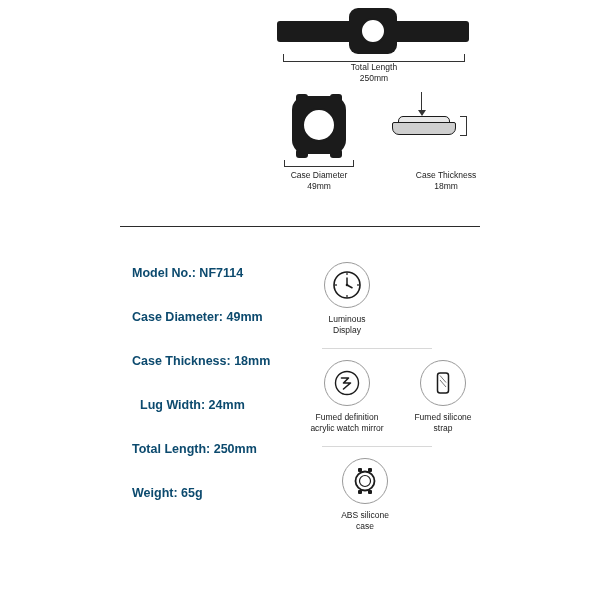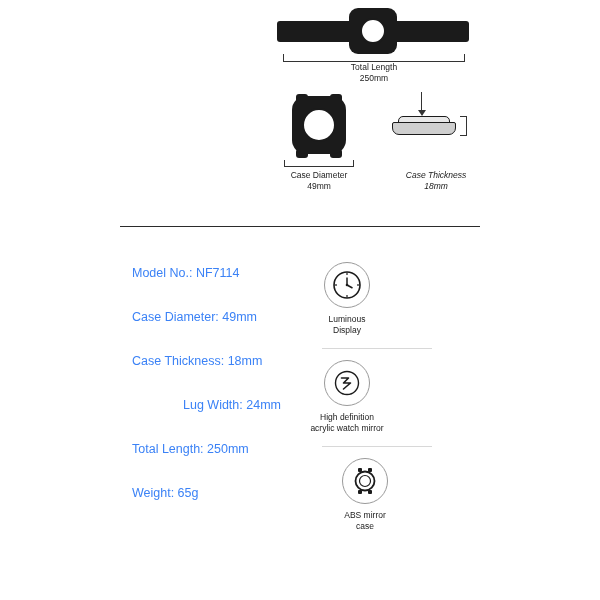--- a/index.html
+++ b/index.html
@@ -208,49 +208,49 @@
     top: 24px;
     width: 7px;
     height: 20px;
     border-top: 1px solid #333;
     border-bottom: 1px solid #333;
     border-right: 1px solid #333;
     box-sizing: border-box;
   }
   .cap-thick {
     position: absolute;
-    left: 394px;
+    left: 404px;
     top: 170px;
     width: 84px;
-    font-style: italic;
   }
 
   .divider {
     position: absolute;
     left: 120px;
     top: 226px;
     width: 360px;
     height: 1px;
     background: #2b2b2b;
   }
 
   
   .specs {
     position: absolute;
     left: 132px;
     top: 266px;
     width: 170px;
   }
   .spec-row {
     font-size: 12.5px;
-    color: #3b82f6;
+    color: #0c4a6e;
     margin-bottom: 30px;
     white-space: nowrap;
-  }
-  .spec-row.indent { padding-left: 8px; margin-left: 43px; }
+    font-weight: bold;
+  }
+  .spec-row.indent { padding-left: 8px; }
 
   
   .features {
     position: absolute;
     left: 300px;
     top: 262px;
     width: 190px;
   }
   .feat-row {
     display: flex;
@@ -376,42 +376,55 @@
 
     <div class="feat-row">
       <div class="feat">
         <div class="circle">
           <svg width="30" height="30" viewBox="0 0 30 30">
             <circle cx="15" cy="15" r="11.5" fill="none" stroke="#1b1b1b" stroke-width="1.4"></circle>
             <path d="M9.5 10 h7 l-5 5 h7 l-7 6" fill="none" stroke="#1b1b1b" stroke-width="1.6" stroke-linecap="round" stroke-linejoin="round"></path>
           </svg>
         </div>
         <div class="feat-label">
-          <div>High definition</div>
+          <div>Fumed definition</div>
           <div>acrylic watch mirror</div>
         </div>
       </div>
 
+      <div class="feat">
+        <div class="circle">
+          <svg width="30" height="30" viewBox="0 0 30 30">
+            <rect x="9.5" y="5" width="11" height="20" rx="2.5" fill="none" stroke="#1b1b1b" stroke-width="1.5"></rect>
+            <path d="M12 7.5 L18 14.5" stroke="#1b1b1b" stroke-width="1" opacity="0.6"></path>
+            <path d="M12 12 L18 19" stroke="#1b1b1b" stroke-width="1" opacity="0.6"></path>
+          </svg>
+        </div>
+        <div class="feat-label">
+          <div>Fumed silicone</div>
+          <div>strap</div>
+        </div>
+      </div>
     </div>
 
     <div class="feat-sep"></div>
 
     <div class="feat-row single">
       <div class="feat">
         <div class="circle">
           <svg width="32" height="30" viewBox="0 0 32 30">
             <rect x="9" y="2" width="4" height="4" rx="1" fill="#1b1b1b"></rect>
             <rect x="19" y="2" width="4" height="4" rx="1" fill="#1b1b1b"></rect>
             <rect x="9" y="24" width="4" height="4" rx="1" fill="#1b1b1b"></rect>
             <rect x="19" y="24" width="4" height="4" rx="1" fill="#1b1b1b"></rect>
             <circle cx="16" cy="15" r="9.5" fill="none" stroke="#1b1b1b" stroke-width="1.8"></circle>
             <circle cx="16" cy="15" r="5.5" fill="none" stroke="#1b1b1b" stroke-width="1.2"></circle>
           </svg>
         </div>
         <div class="feat-label">
-          <div>ABS mirror</div>
+          <div>ABS silicone</div>
           <div>case</div>
         </div>
       </div>
     </div>
 
   </div>
 </div>
 
 </body></html>

